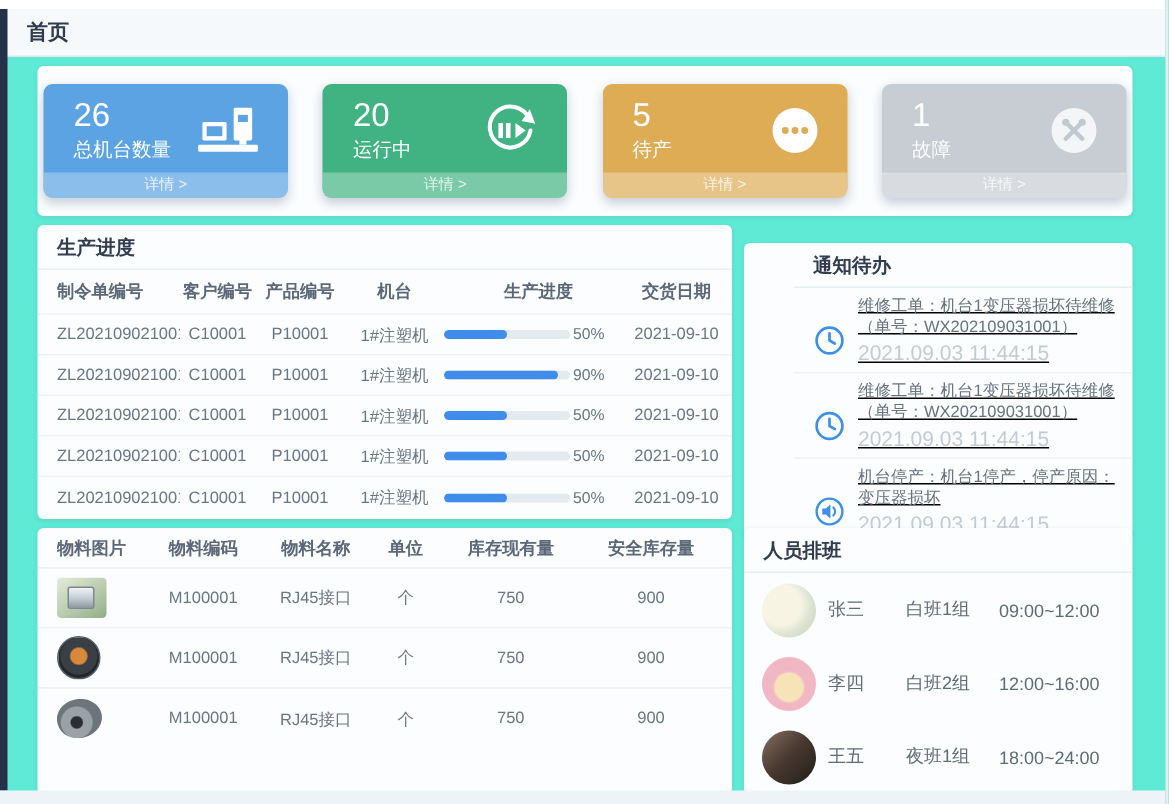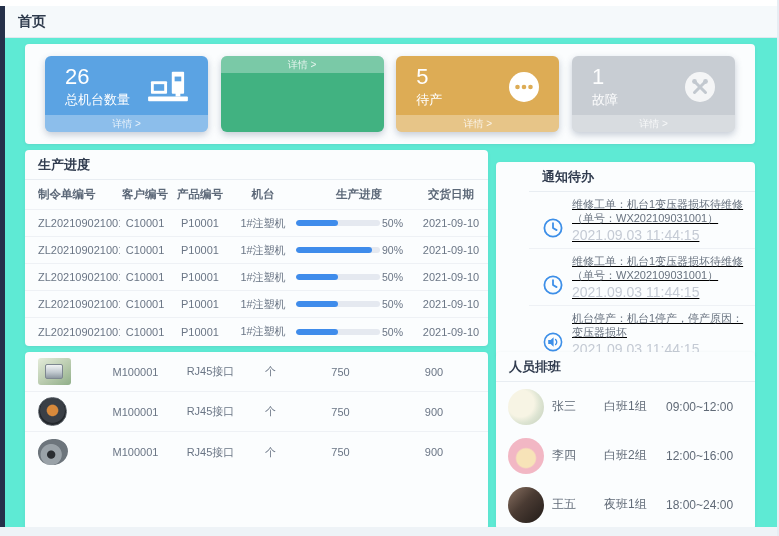--- a/index.html
+++ b/index.html
@@ -16,21 +16,21 @@
   .panel { position:absolute; background:#fbfdfe; border-radius:4px; box-shadow:0 1px 3px rgba(90,110,140,.14); overflow:hidden; }
   #cards-panel { left:25px; top:44px; width:730px; height:100px; }
   #prod-panel  { left:25px; top:150px; width:463px; height:196px; }
   #notif-panel { left:496px; top:162px; width:259px; height:196px;padding-left:33px; }
   #inv-panel   { left:25px; top:352px; width:463px; height:178px; }
   #sched-panel { left:496px; top:352px; width:259px; height:178px; }
 
   .panel-title { height:30px; line-height:30px; padding:0 13px; font-size:13px; font-weight:bold; color:#313c4f; border-bottom:1px solid #e8edf2; }
 
   
-  .cards-wrap { display:flex; justify-content:space-between; padding:12px 20px; height:100%; }
+  .cards-wrap { display:flex; justify-content:space-between; padding:12px 4px; height:100%; }
   .stat-card { width:163px; height:76px; border-radius:6px; display:flex; flex-direction:column; overflow:hidden; box-shadow:0 3px 7px rgba(60,80,110,.28); cursor:pointer; }
   .c-blue  { background:#5ba3e3; }
   .c-green { background:#41b281; }
   .c-orange{ background:#ddac55; }
   .c-gray  { background:#c8cdd3; }
   .card-body { flex:1; display:flex; align-items:center; justify-content:space-between; padding:3px 18px 0 20px; }
   .num { font-size:22px; color:#ffffff; line-height:1.1; }
   .lbl { font-size:13px; color:#ffffff; margin-top:2px; }
   .c-gray .num, .c-gray .lbl { color:rgba(255,255,255,.95); }
   .card-footer { height:17px; background:rgba(255,255,255,.3); color:rgba(255,255,255,.8); font-size:10px; text-align:center; line-height:17px; }
@@ -106,20 +106,35 @@
               <rect x="27" y="3" width="13" height="23" rx="1" fill="#fff"></rect>
               <rect x="30" y="8" width="7" height="5" fill="#5ba3e3"></rect>
               <rect x="31" y="25" width="5" height="4" fill="#fff"></rect>
             </svg>
           </span>
         </div>
         <div class="card-footer">详情 &gt;</div>
       </div>
 
       <div class="stat-card c-green">
+        <div class="card-body">
+          <div>
+            <div class="num">20</div>
+            <div class="lbl">运行中</div>
+          </div>
+          <span class="card-icon">
+            <svg width="40" height="40" viewBox="0 0 44 44">
+              <path d="M 36 13.5 A 15 15 0 1 0 37 22" fill="none" stroke="#fff" stroke-width="3" stroke-linecap="round"></path>
+              <polygon points="36.5,6.5 40.5,17 30.5,15" fill="#fff"></polygon>
+              <rect x="13.5" y="16.5" width="3.4" height="11" fill="#fff"></rect>
+              <rect x="19" y="16.5" width="3.4" height="11" fill="#fff"></rect>
+              <polygon points="26,16.5 33.5,22 26,27.5" fill="#fff"></polygon>
+            </svg>
+          </span>
+        </div>
         <div class="card-footer">详情 &gt;</div>
       </div>
 
       <div class="stat-card c-orange">
         <div class="card-body">
           <div>
             <div class="num">5</div>
             <div class="lbl">待产</div>
           </div>
           <span class="card-icon">
@@ -288,20 +303,28 @@
 
       <span class="note-body">
         <div class="note-text">计划暂停：机台1生产计划已暂停</div>
 
       </span>
     </div>
   </section>
 
   <section class="panel" id="inv-panel">
 
+    <div class="t-row t-head inv-row">
+      <div class="cell left">物料图片</div>
+      <div class="cell">物料编码</div>
+      <div class="cell">物料名称</div>
+      <div class="cell">单位</div>
+      <div class="cell">库存现有量</div>
+      <div class="cell">安全库存量</div>
+    </div>
 
     <div class="t-row inv-row">
       <div class="cell left mat-cell">
         <span class="mat-img img-rj45">
             <span class="rj45-metal"></span>
           </span>
       </div>
       <div class="cell">M100001</div>
       <div class="cell">RJ45接口</div>
       <div class="cell">个</div>

